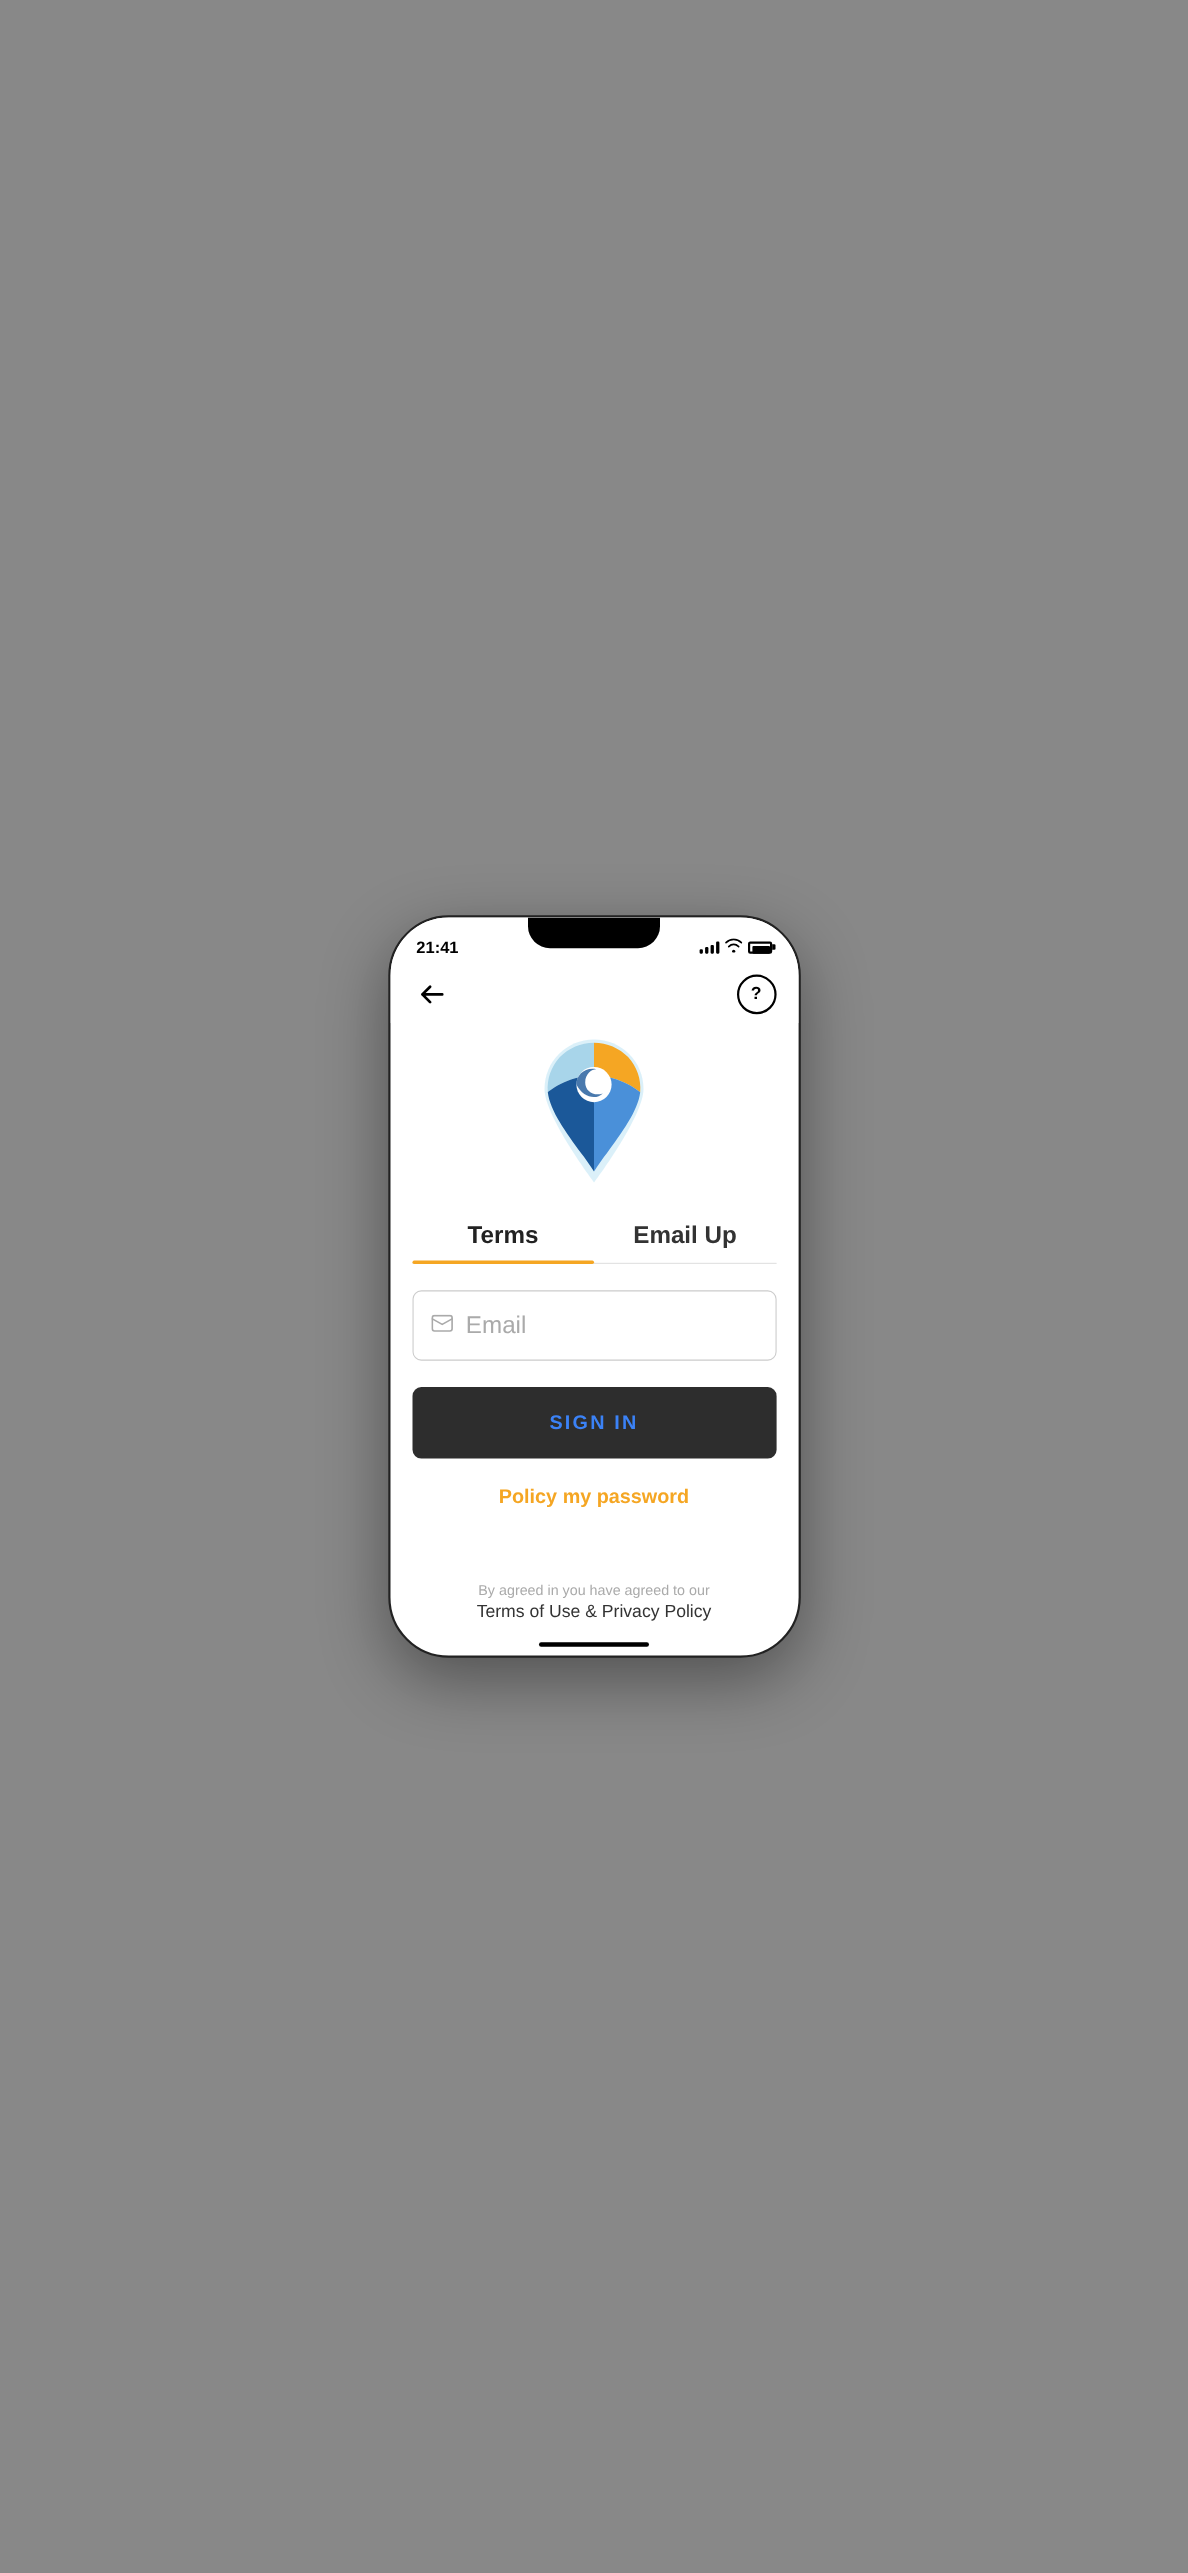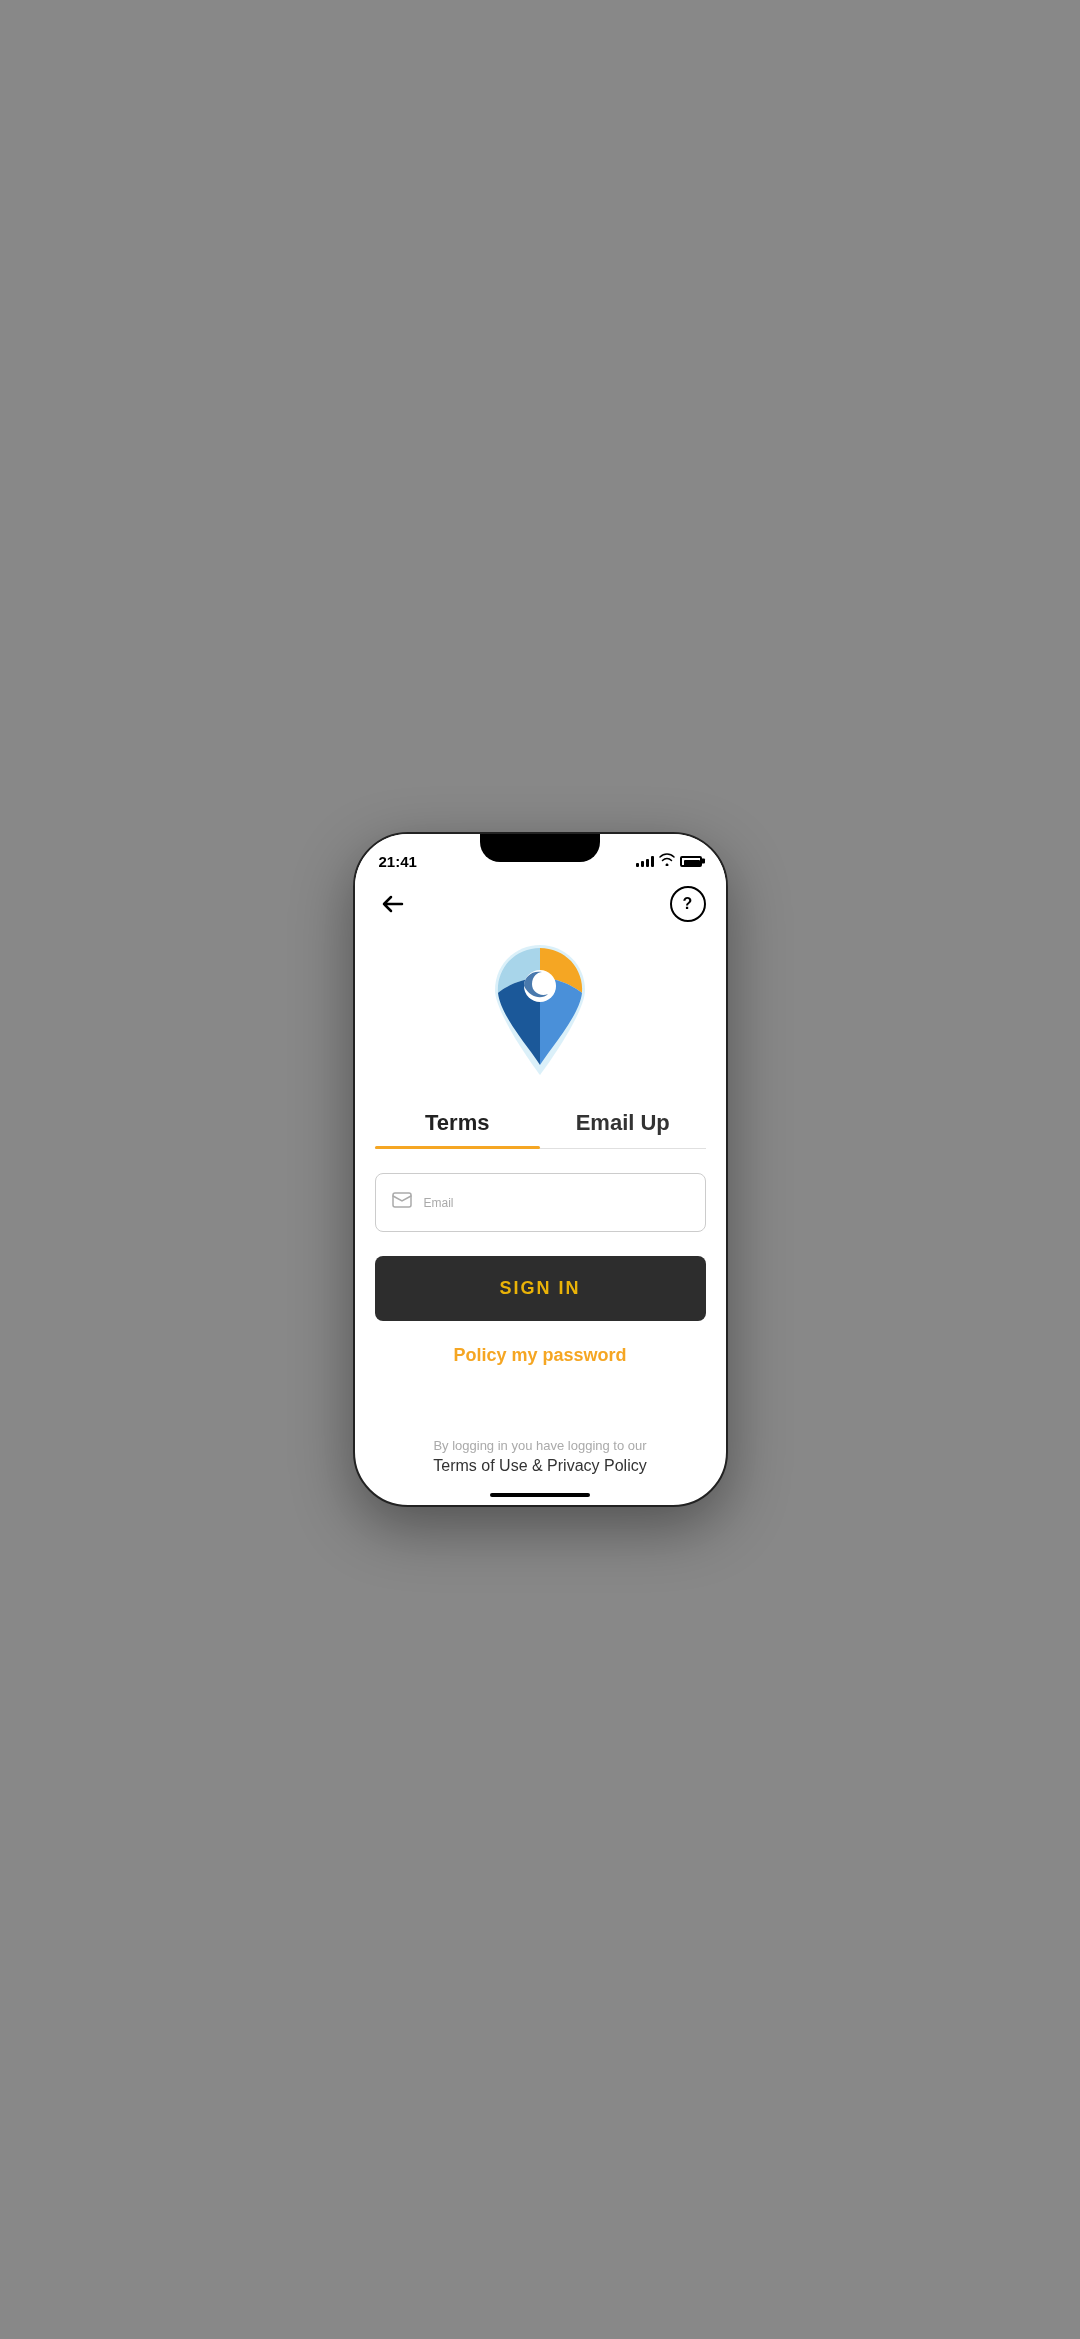--- a/index.html
+++ b/index.html
@@ -158,21 +158,21 @@
       margin-right: 12px;
       color: #aaa;
       font-size: 18px;
       flex-shrink: 0;
     }
 
     .input-field {
       flex: 1;
       border: none;
       outline: none;
-      font-size: 12px;
+      font-size: 22px;
       color: #333;
       background: transparent;
     }
 
     .input-field::placeholder {
       color: #aaa;
     }
 
     .eye-icon {
       color: #aaa;
@@ -186,21 +186,21 @@
       border: none;
       border-radius: 8px;
       width: 100%;
       padding: 22px;
       cursor: pointer;
       margin-top: 8px;
       margin-bottom: 16px;
     }
 
     .signin-btn-text {
-      color: #eab308;
+      color: #3b82f6;
       font-size: 18px;
       font-weight: 700;
       letter-spacing: 2px;
     }
 
     
     .forgot-password {
       text-align: center;
       padding: 8px;
       cursor: pointer;
@@ -393,18 +393,18 @@
       <span class="signin-btn-text">SIGN IN</span>
     </button>
 
     
     <div class="forgot-password">
       <span class="forgot-password-text">Policy my password</span>
     </div>
   </div>
 
   <div class="footer">
-    <p class="footer-agreement">By logging in you have logging to our</p>
+    <p class="footer-agreement">By agreed in you have agreed to our</p>
     <p class="footer-link">Terms of Use &amp; Privacy Policy</p>
   </div>
 
   <div class="home-indicator"></div>
 </div>
 
 </body></html>

